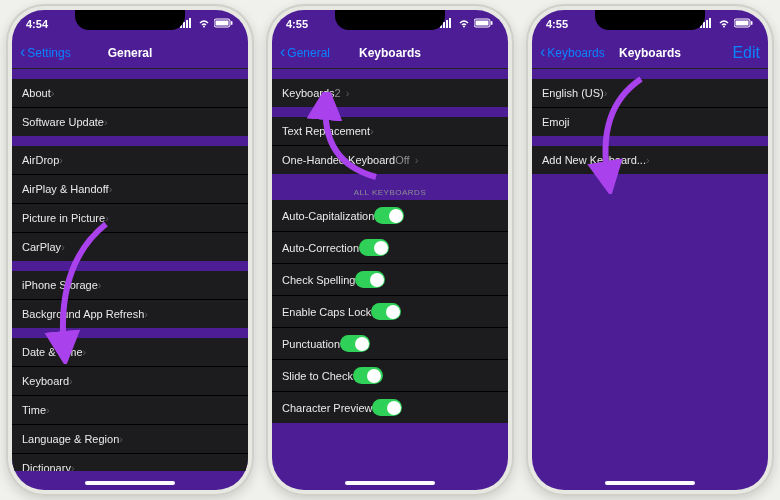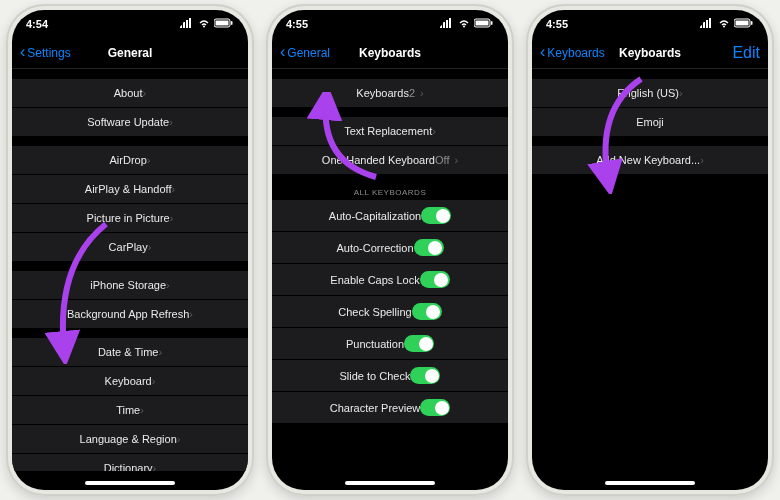--- a/index.html
+++ b/index.html
@@ -19,21 +19,21 @@
     height: 480px;
     background: #e8e8e2;
     border-radius: 38px;
     padding: 6px;
     box-shadow: inset 0 0 0 2px #d0d0ca, 0 4px 12px rgba(0,0,0,.15);
     position: relative;
   }
   .screen {
     width: 100%;
     height: 100%;
-    background: #000000;
+    background: #4c1d95;
     border-radius: 32px;
     overflow: hidden;
     position: relative;
     color: #fff;
     font-size: 11px;
   }
   .notch {
     position: absolute;
     top: 0;
     left: 50%;
@@ -90,21 +90,21 @@
     margin-top: -2px;
   }
   .content {
     overflow: hidden;
     height: calc(100% - 58px - 20px);
   }
   .group { margin-top: 10px; }
   .row {
     display: flex;
     align-items: center;
-    justify-content: center;
+    justify-content: flex-start;
     background: #1c1c1e;
     padding: 7px 10px;
     border-bottom: 0.5px solid #000;
     font-size: 11px;
     color: #eaeaea;
     min-height: 14px;
   }
   .row:last-child { border-bottom: none; }
   .row .right {
     display: flex;
@@ -359,29 +359,29 @@
           </div>
           <div class="row">
             <span>Auto-Correction</span>
             <span class="right">
               <span class="toggle on">
                 <span class="knob"></span>
               </span>
             </span>
           </div>
           <div class="row">
+            <span>Check Spelling</span>
+            <span class="right">
+              <span class="toggle on">
+                <span class="knob"></span>
+              </span>
+            </span>
+          </div>
+          <div class="row">
             <span>Enable Caps Lock</span>
-            <span class="right">
-              <span class="toggle on">
-                <span class="knob"></span>
-              </span>
-            </span>
-          </div>
-          <div class="row">
-            <span>Check Spelling</span>
             <span class="right">
               <span class="toggle on">
                 <span class="knob"></span>
               </span>
             </span>
           </div>
           <div class="row">
             <span>Punctuation</span>
             <span class="right">
               <span class="toggle on">

